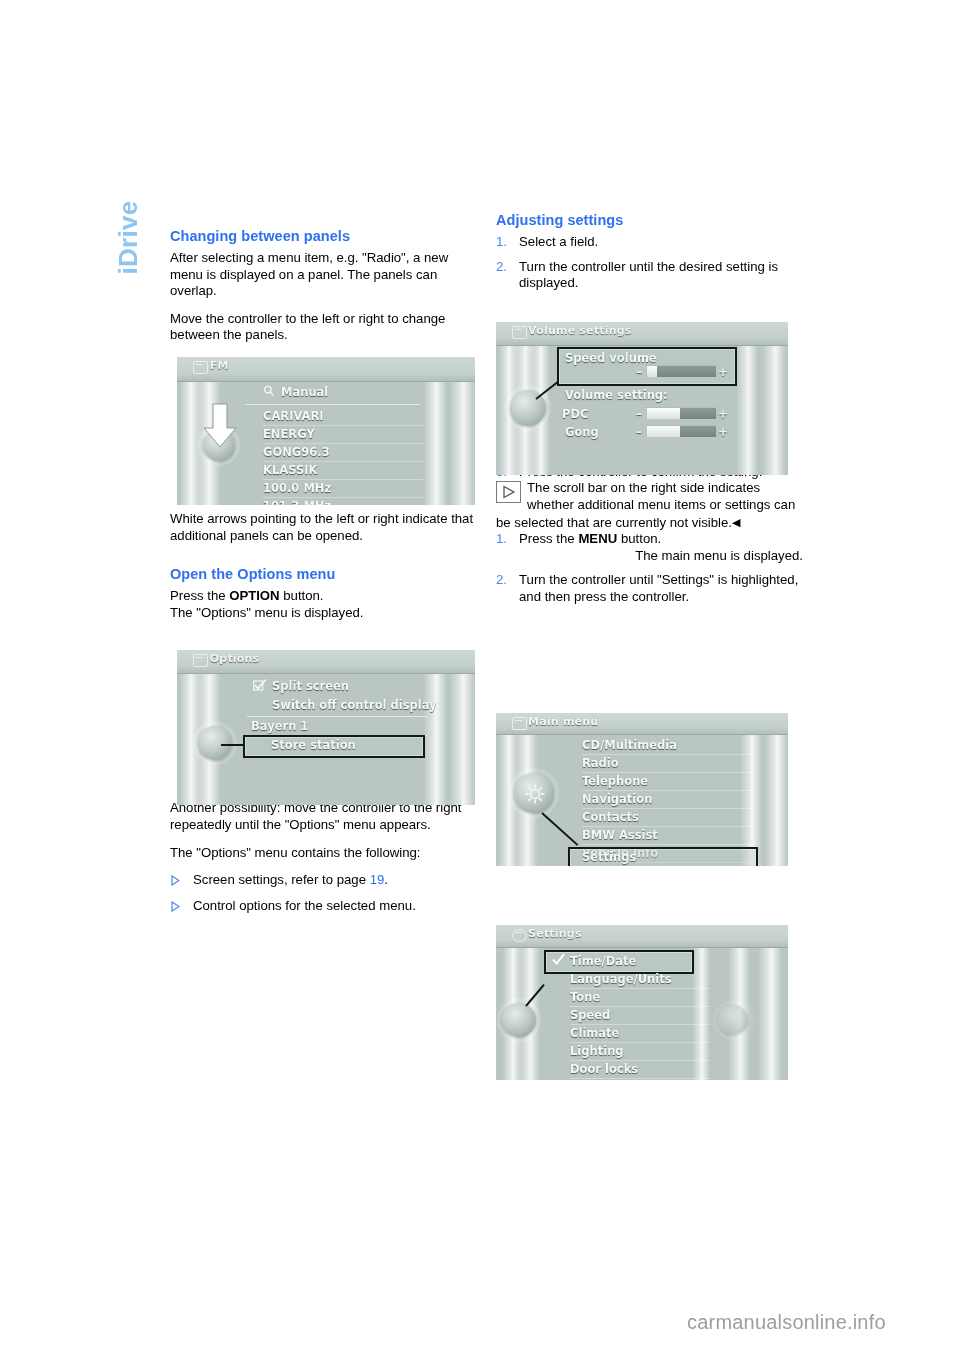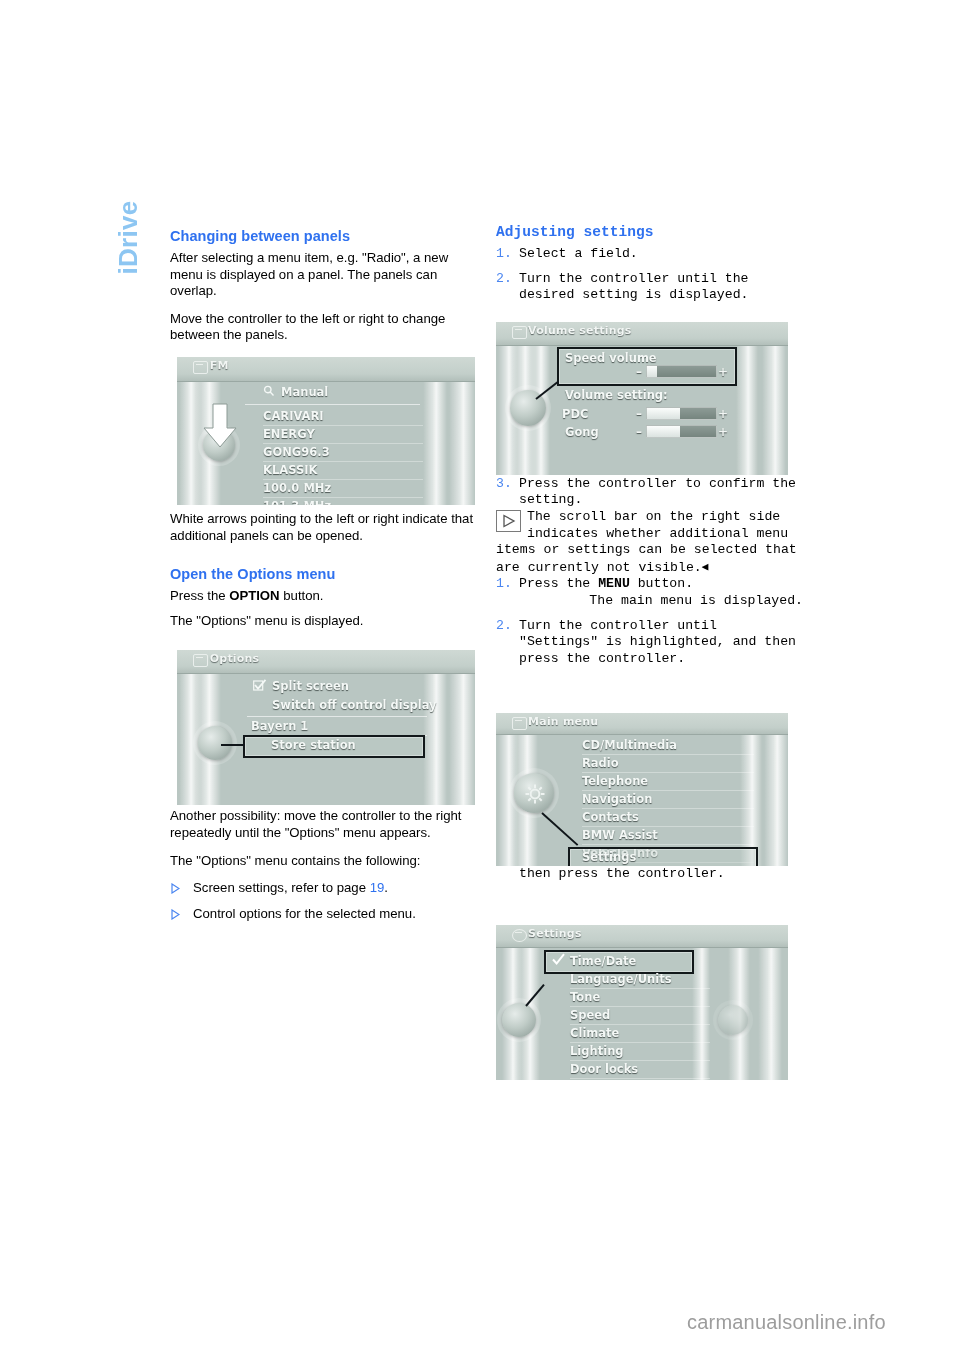--- a/index.html
+++ b/index.html
@@ -21,31 +21,31 @@
     transform:rotate(-90deg);
     transform-origin:center center;
     white-space:nowrap;
     color:#8dc6f2;
     font-size:26px;font-weight:bold;letter-spacing:0.3px;
   }
 
   
   .col{position:absolute;width:307px;}
   .col-left{left:170px;top:228px;}
-  .col-right{left:496px;top:224px;font-family:Liberation Mono, monospace;}
+  .col-right{left:496px;top:212px;}
 
   h2.sec{
     color:#2f71ef;font-size:14.5px;font-weight:bold;
     margin:0 0 5px 0;line-height:17px;letter-spacing:0.05px;
   }
   h2.sec.spaced{margin-top:22px;}
   p.body{
     font-size:13.2px;line-height:16.6px;margin:0 0 11px 0;letter-spacing:-0.02px;
   }
-  p.body.tight{margin-bottom:8px;}
+  p.body.tight{margin-bottom:0;}
   b.kw{font-weight:bold;}
 
   
   ol.steps{list-style:none;margin:0;padding:0;}
   ol.steps li{
     position:relative;padding-left:23px;font-size:13.2px;line-height:16.6px;
     margin-bottom:8px;
   }
   ol.steps li:last-child{margin-bottom:0;}
   ol.steps li .num{

